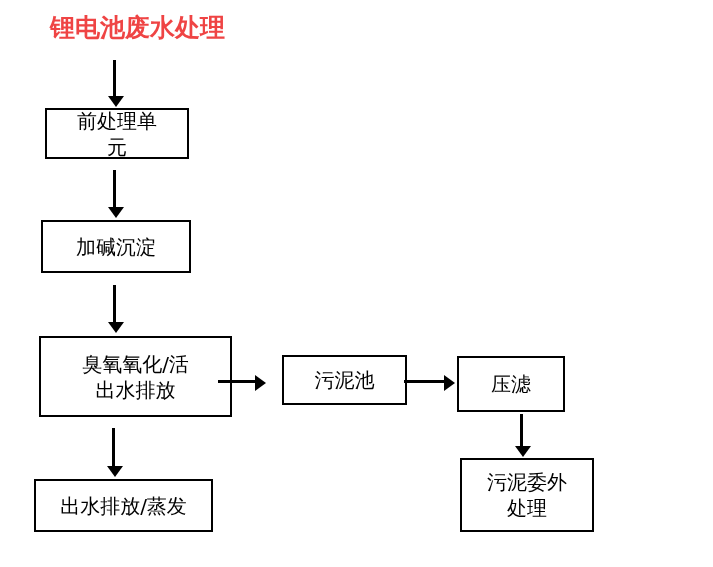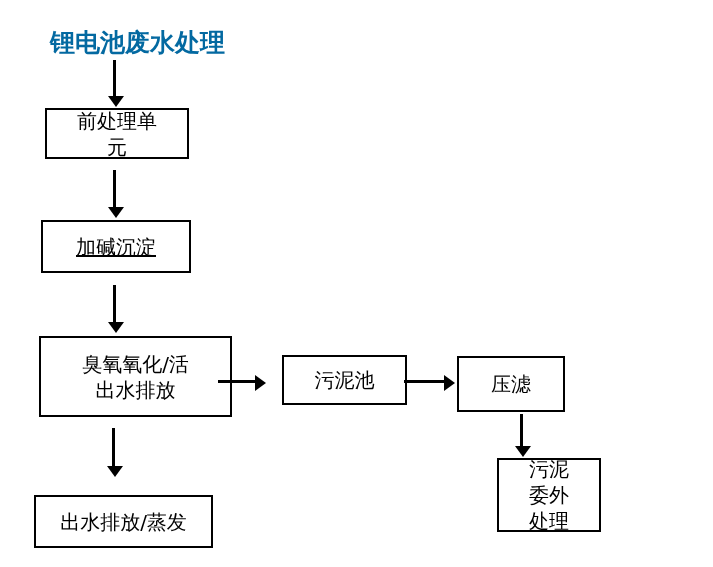--- a/index.html
+++ b/index.html
@@ -13,24 +13,24 @@
   #canvas {
     position: relative;
     width: 713px;
     height: 567px;
     background: #ffffff;
     overflow: hidden;
   }
   .title {
     position: absolute;
     left: 50px;
-    top: 28px;
+    top: 13px;
     font-size: 25px;
     font-weight: bold;
-    color: #0369a1;
+    color: #ef4444;
     letter-spacing: 0px;
     white-space: nowrap;
     line-height: 30px;
   }
   .node {
     position: absolute;
     box-sizing: border-box;
     border: 2px solid #000000;
     background: #ffffff;
     color: #000000;
@@ -89,53 +89,53 @@
   <div class="title">锂电池废水处理</div>
 
   <div class="v-arrow" style="left:113px; top:60px; height:37px;"></div>
 
   <div class="node" style="left:45px; top:108px; width:144px; height:51px;">
     <span class="label">前处理单元</span>
   </div>
 
   <div class="v-arrow" style="left:113px; top:170px; height:38px;"></div>
 
-  <div class="node" style="left:41px; top:220px; width:150px; height:53px;text-decoration:underline;">
+  <div class="node" style="left:41px; top:220px; width:150px; height:53px;">
     <span class="label">加碱沉淀</span>
   </div>
 
   <div class="v-arrow" style="left:113px; top:285px; height:38px;"></div>
 
   <div class="node" style="left:39px; top:336px; width:193px; height:81px;">
     <span class="label">
       <span>臭氧氧化/活</span><br>
       <span>出水排放</span>
     </span>
   </div>
 
   <div class="v-arrow" style="left:112px; top:428px; height:39px;"></div>
 
-  <div class="node" style="left:34px; top:479px; width:179px; height:53px;margin-top:16px;">
+  <div class="node" style="left:34px; top:479px; width:179px; height:53px;">
     <span class="label">出水排放/蒸发</span>
   </div>
 
   <div class="h-arrow" style="left:218px; top:380px; width:37px;"></div>
 
   <div class="node" style="left:282px; top:355px; width:125px; height:50px;">
     <span class="label">污泥池</span>
   </div>
 
   <div class="h-arrow" style="left:404px; top:380px; width:40px;"></div>
 
   <div class="node" style="left:457px; top:356px; width:108px; height:56px;">
     <span class="label">压滤</span>
   </div>
 
   <div class="v-arrow" style="left:520px; top:414px; height:33px;"></div>
 
-  <div class="node" style="left:460px; top:458px; width:104px; height:74px;margin-left:37px;">
+  <div class="node" style="left:460px; top:458px; width:134px; height:74px;">
     <span class="label">
       <span>污泥委外</span><br>
       <span>处理</span>
     </span>
   </div>
 
 </div>
 
 </body></html>

